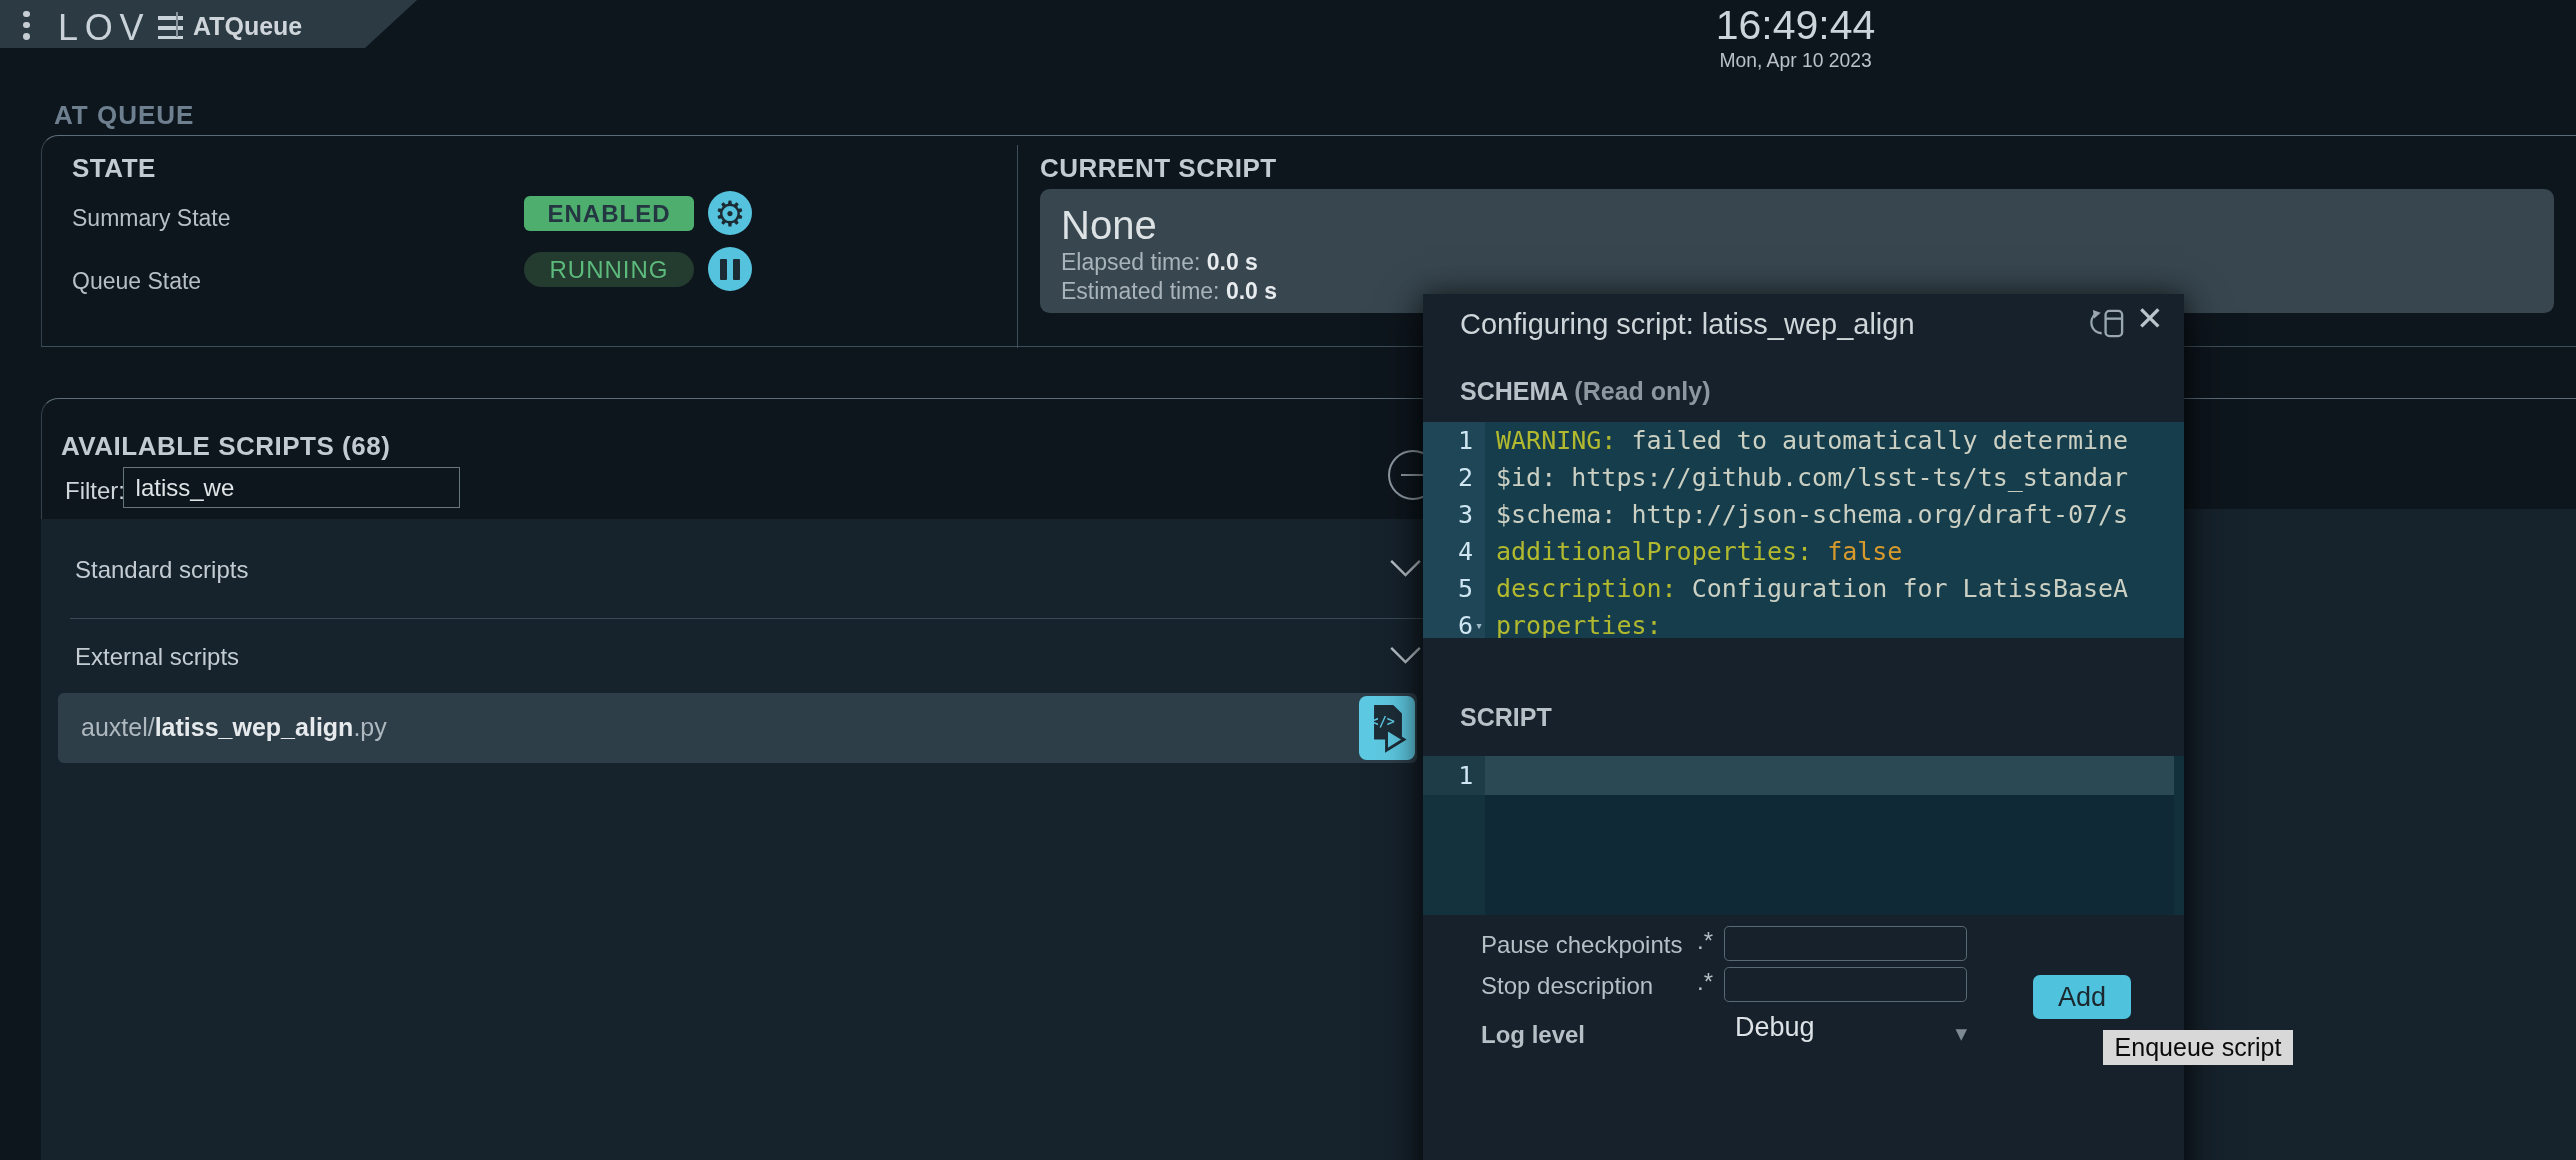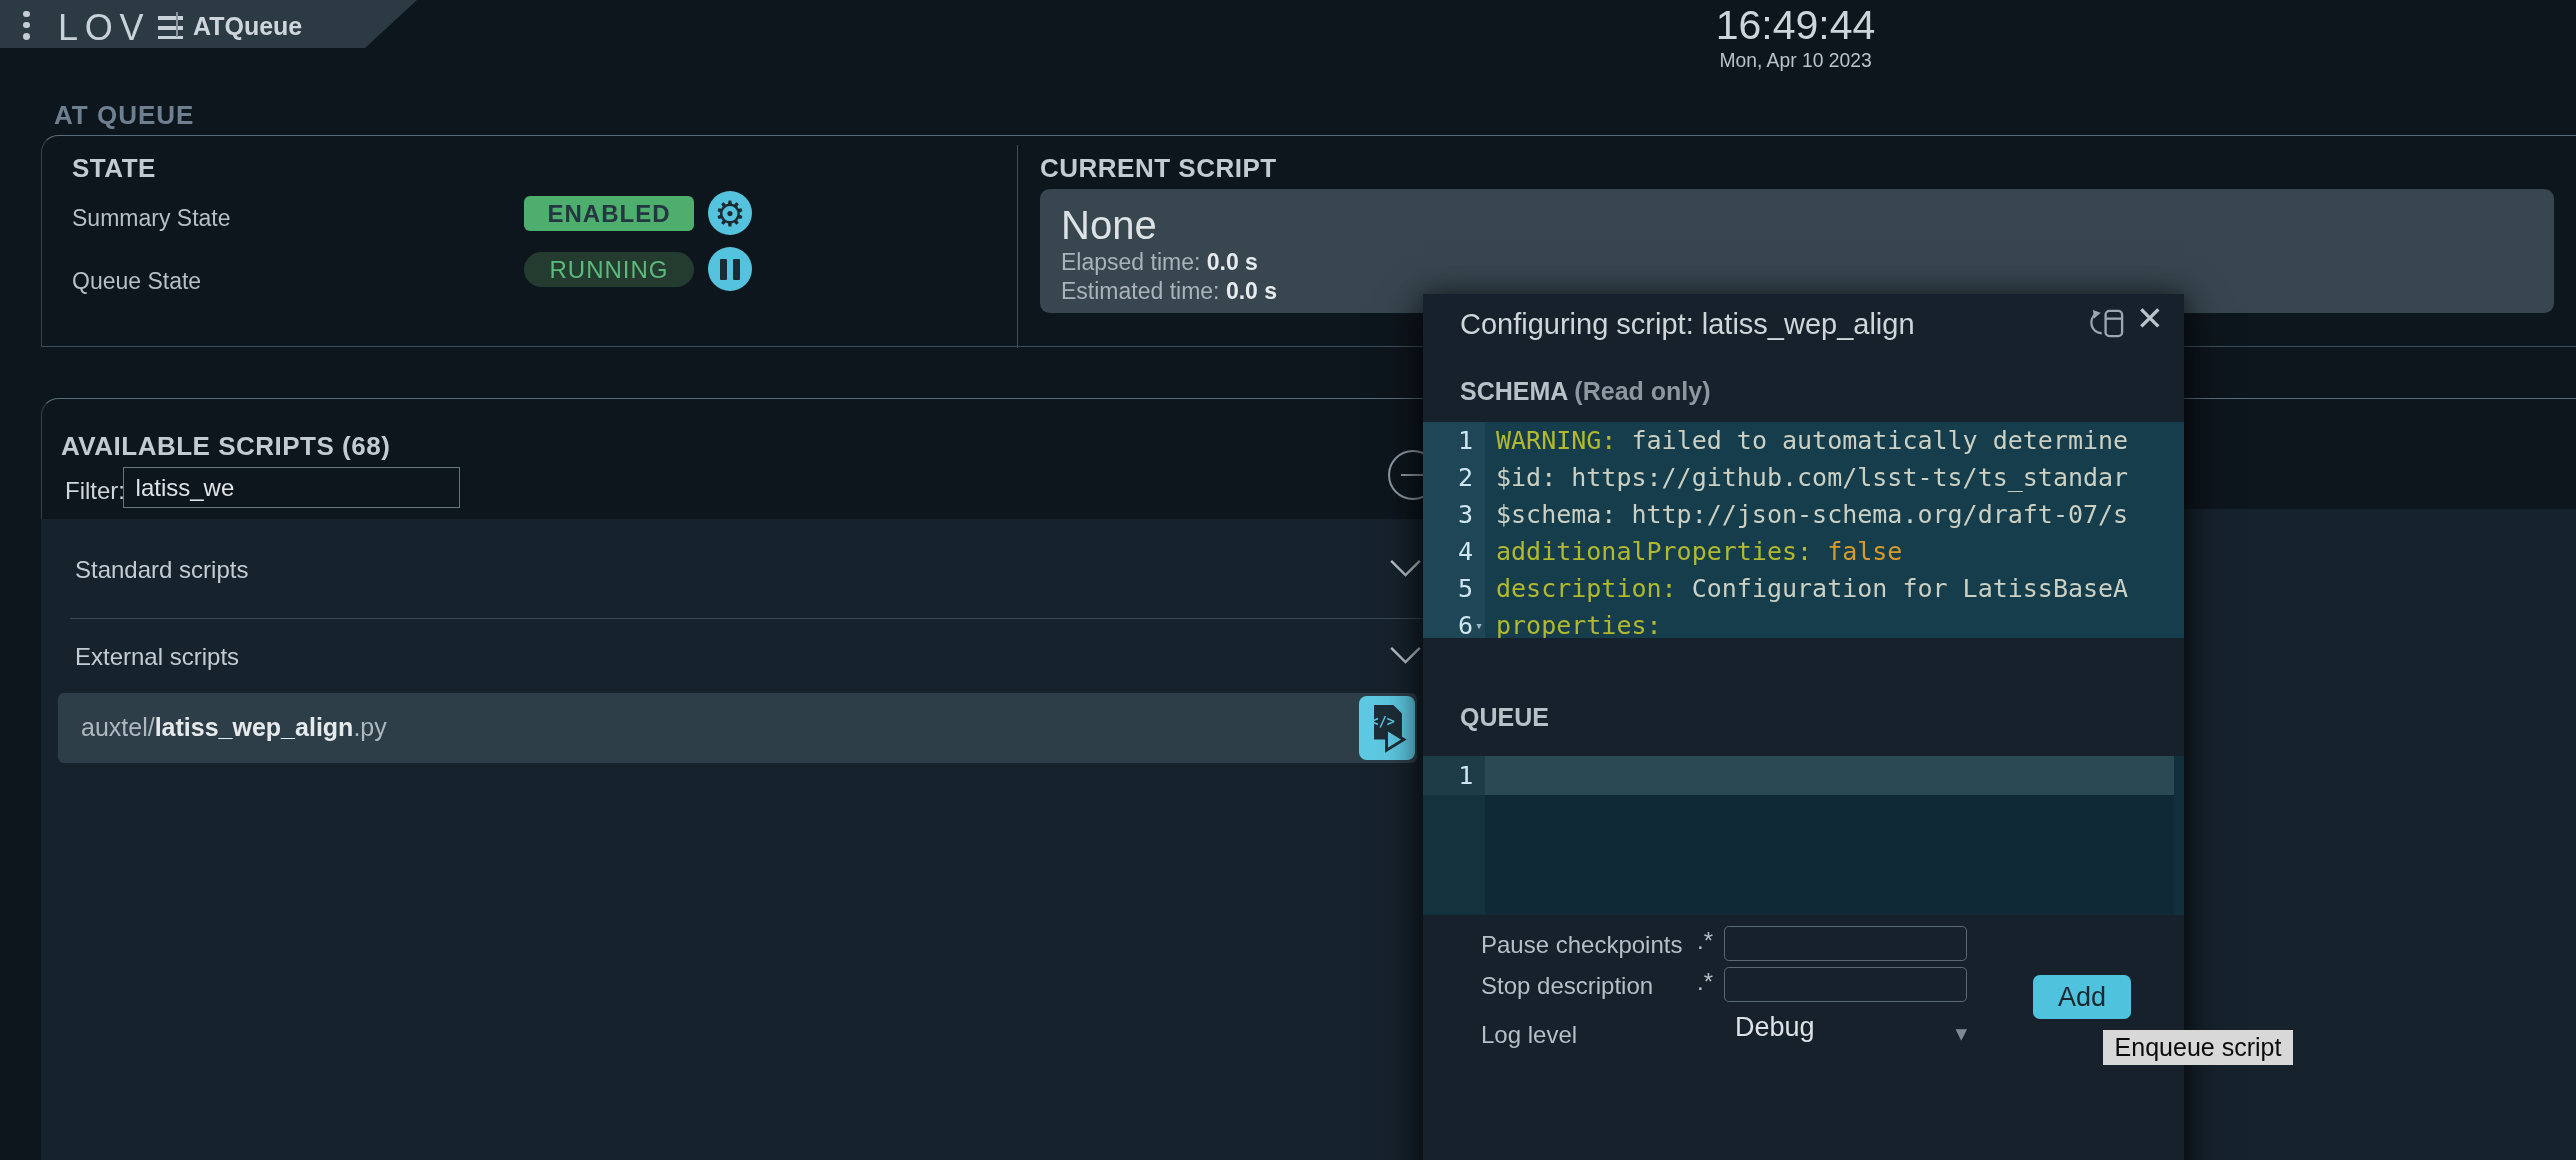--- a/index.html
+++ b/index.html
@@ -123,21 +123,21 @@
   .pause-label { left:58px; top:637px; }
   .stop-label  { left:58px; top:678px; }
   .hint { font-size:24px; color:#b6bfc6; }
   .pause-hint { left:274px; top:633px; }
   .stop-hint  { left:274px; top:674px; }
   .chk-input { position:absolute; width:243px; height:35px; background:transparent; border:1px solid #5a6a74;
     border-radius:4.8px; color:#dfe4e7; font-size:23px; padding:0 9.7px; outline:none;
     font-family:"Liberation Sans", sans-serif; }
   .pause-input { left:301px; top:632px; }
   .stop-input  { left:301px; top:673px; }
-  .log-label { left:58px; top:727px; }
+  .log-label { left:58px; top:727px;font-weight:bold; }
   .log-select { left:312px; top:718px; width:232px; height:39px; cursor:pointer; }
   .log-value { font-size:27px; color:#dde3e7; }
   .log-caret { position:absolute; right:0; top:7.7px; font-size:23px; color:#7d8a93; }
   .add-btn { left:610px; top:681px; width:98px; height:44px; background:#4fc3dd; border-radius:6.8px;
     display:flex; align-items:center; justify-content:center; font-size:27px; color:#1b2830; cursor:pointer; }
 
   .tooltip { left:2103px; top:1030px; height:35px; background:#d8d8d8; color:#0b0b0b;
     font-size:25px; padding:2.9px 11.6px; z-index:20; white-space:nowrap; }
 
   svg { display:block; }
@@ -245,21 +245,21 @@
     <div>
         <div class="code-line"><span class="gutter">1</span><span class="code"><span class="tok-key">WARNING:</span><span class="tok-plain"> failed to automatically determine</span></span></div>
         <div class="code-line"><span class="gutter">2</span><span class="code"><span class="tok-plain">$id: https://github.com/lsst-ts/ts_standar</span></span></div>
         <div class="code-line"><span class="gutter">3</span><span class="code"><span class="tok-plain">$schema: http://json-schema.org/draft-07/s</span></span></div>
         <div class="code-line"><span class="gutter">4</span><span class="code"><span class="tok-key">additionalProperties:</span><span class="tok-plain"> </span><span class="tok-bool">false</span></span></div>
         <div class="code-line"><span class="gutter">5</span><span class="code"><span class="tok-key">description:</span><span class="tok-plain"> Configuration for LatissBaseA</span></span></div>
         <div class="code-line"><span class="gutter">6</span><span class="fold">▾</span><span class="code"><span class="tok-key">properties:</span></span></div>
       </div>
   </div>
 
-  <div class="m-abs config-head">QUEUE</div>
+  <div class="m-abs config-head">SCRIPT</div>
   <div class="m-abs config-editor">
     <div class="config-gutter"></div>
     <div class="config-active-line"></div>
     <div class="config-active-gutter">1</div>
     <div class="config-scroll-strip"></div>
   </div>
 
   <div class="m-abs form-label pause-label">Pause checkpoints</div>
   <div class="m-abs hint pause-hint">.*</div>
   <input class="chk-input pause-input" style="">

